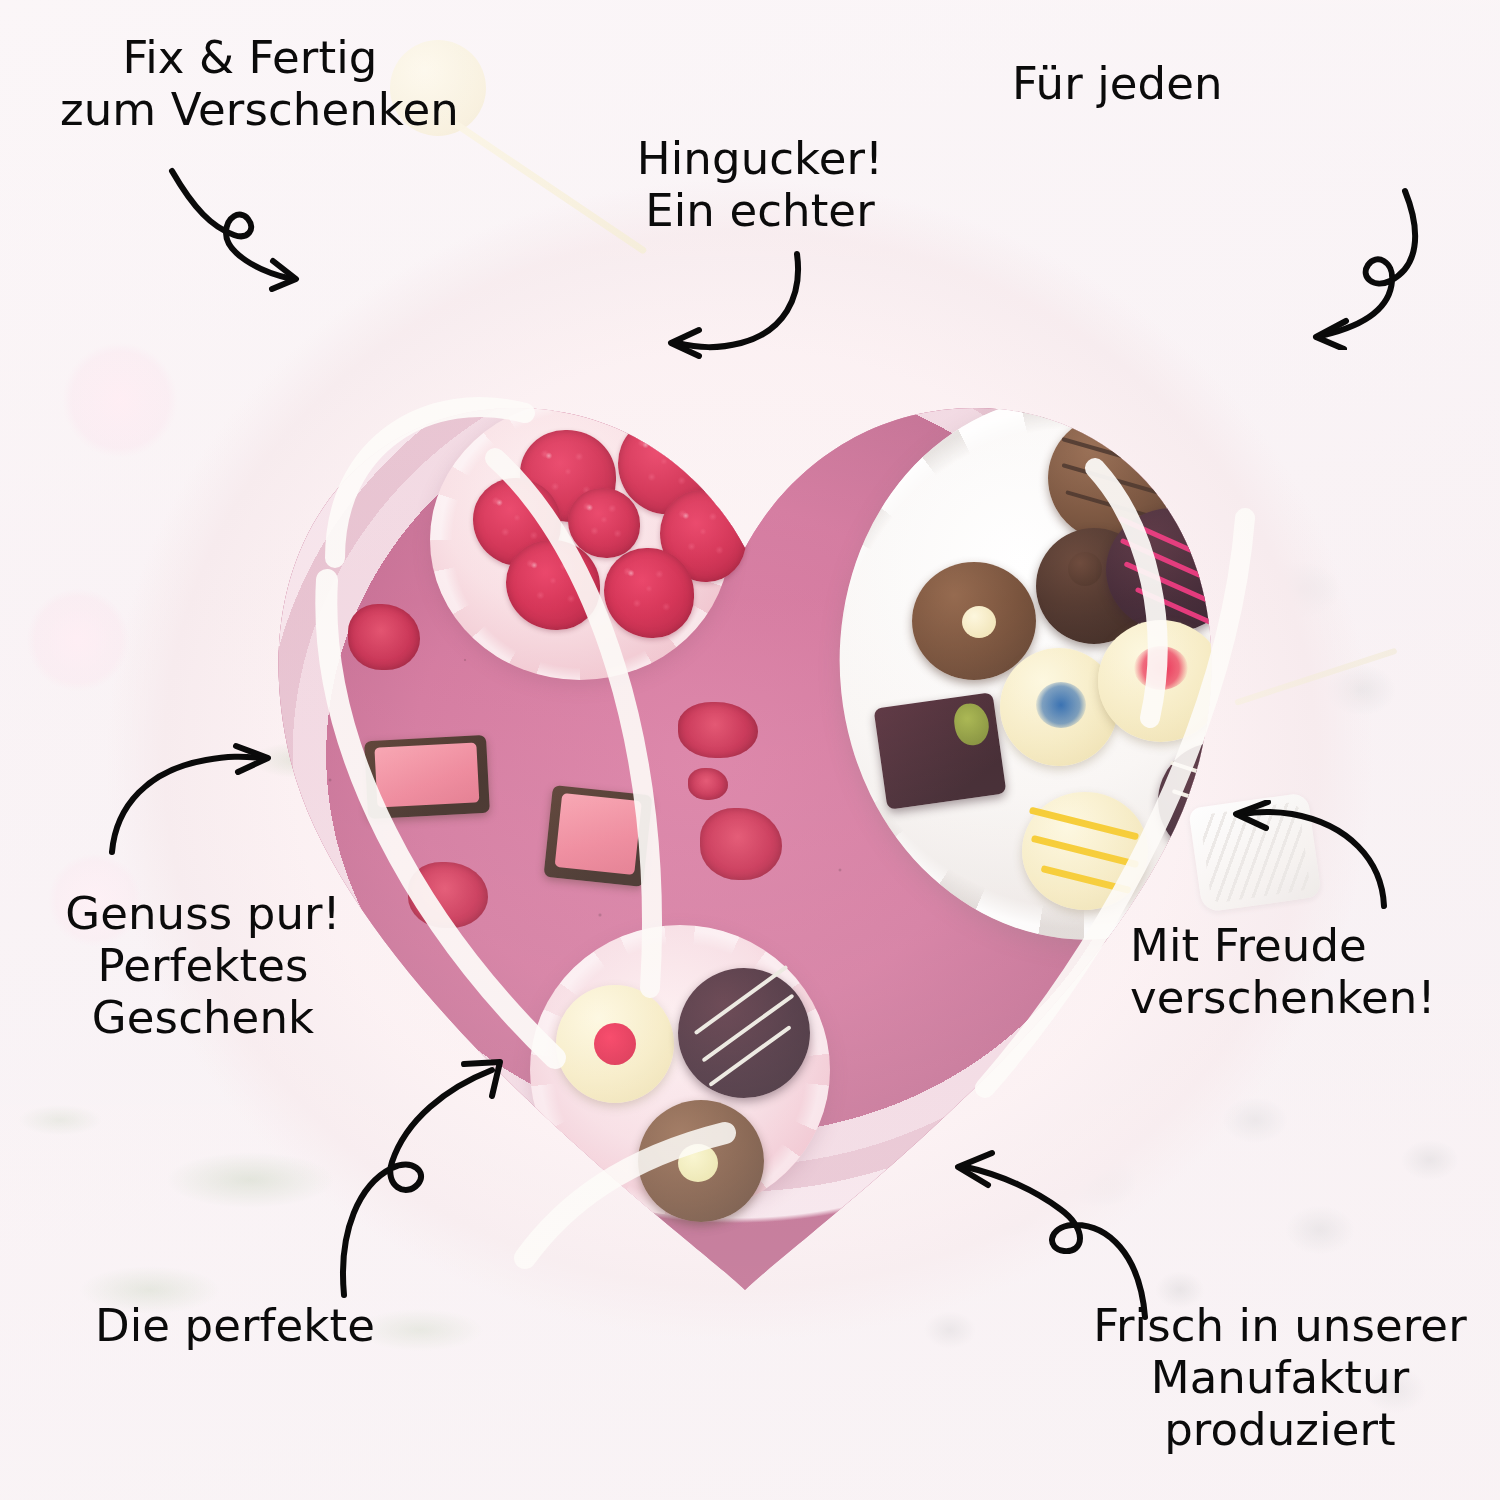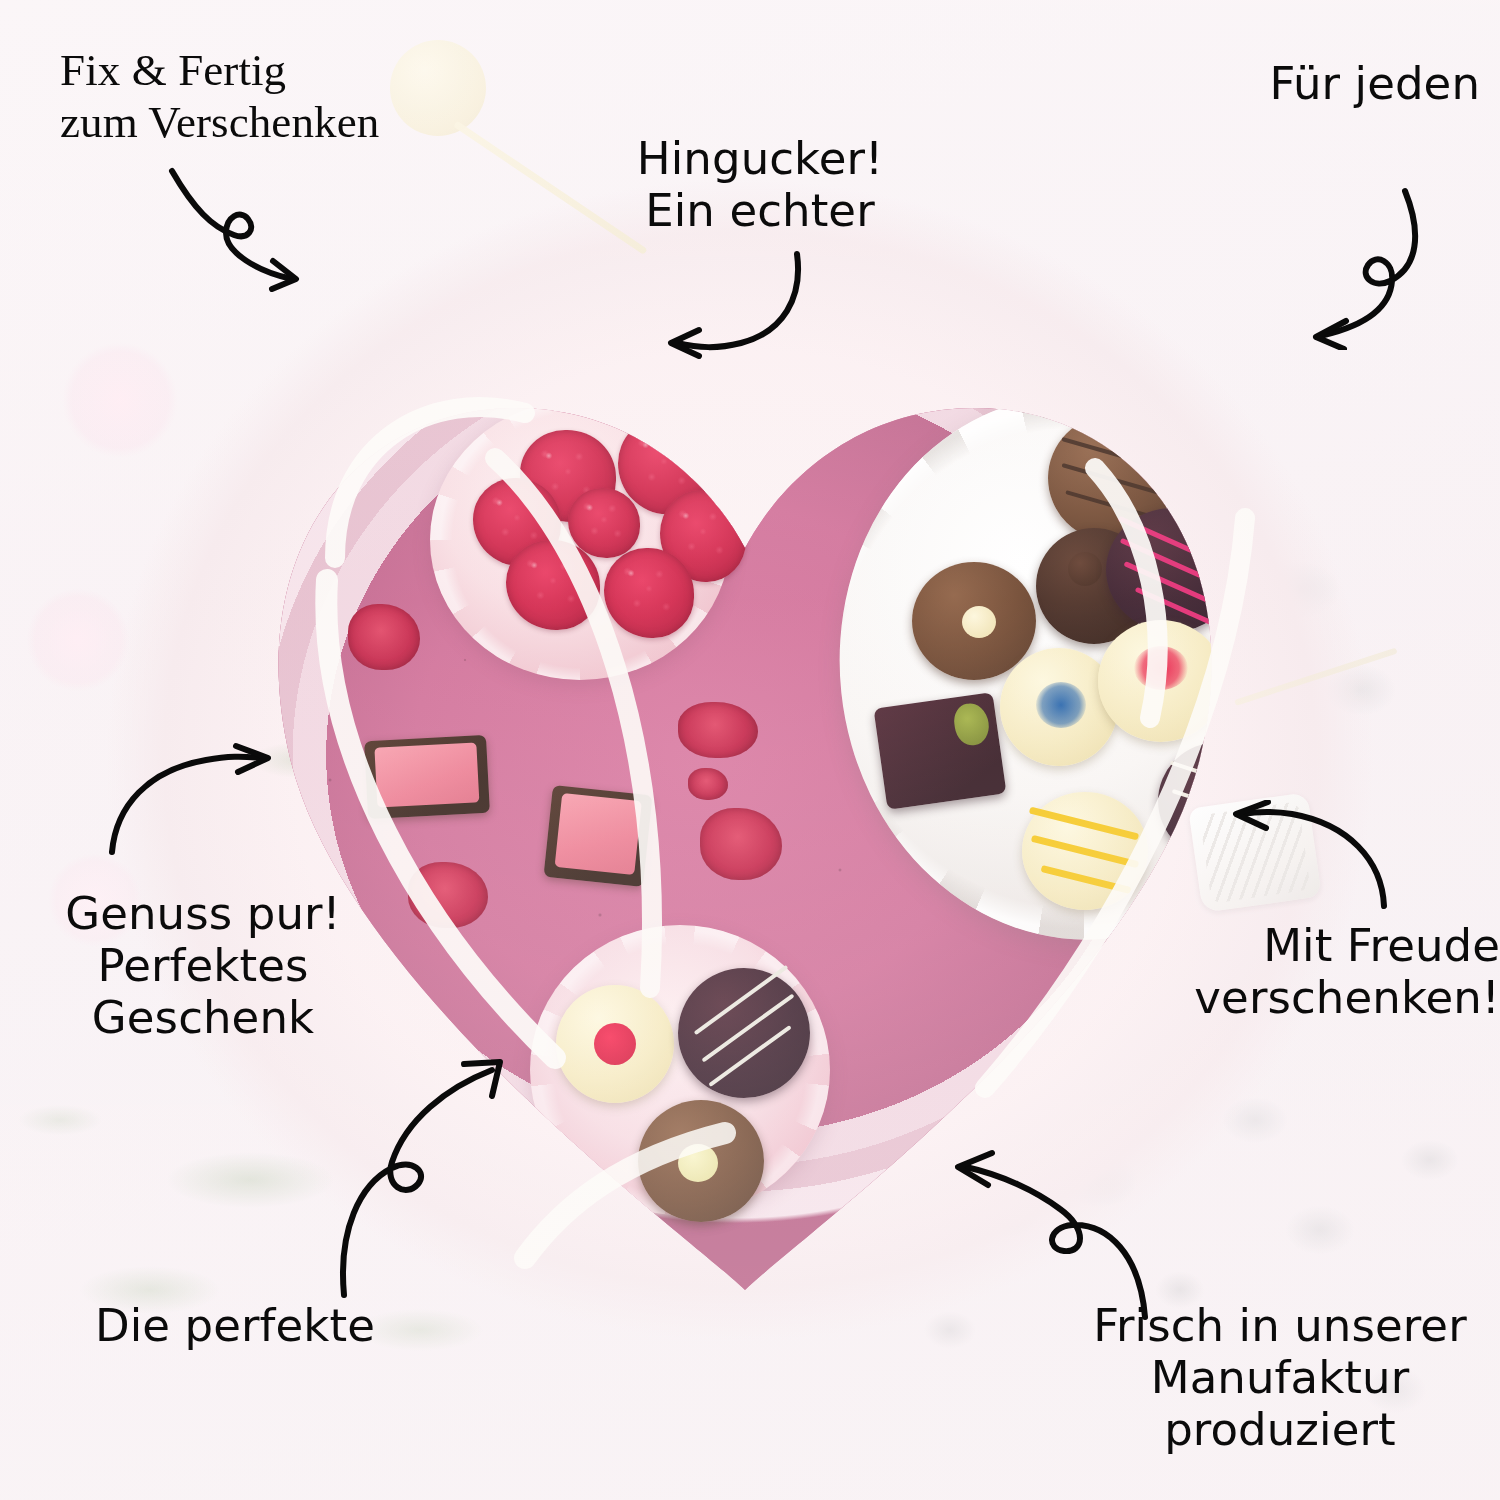--- a/index.html
+++ b/index.html
@@ -401,57 +401,57 @@
     <path d="M132,352 C122,520 225,700 360,830" fill="none" stroke="#fdfbf7" stroke-width="22" stroke-linecap="round" opacity=".93"></path>
     <path d="M300,230 C400,320 470,520 455,760" fill="none" stroke="#fcf9f5" stroke-width="20" stroke-linecap="round" opacity=".92"></path>
     <path d="M900,240 C955,300 975,400 955,490" fill="none" stroke="#fdfbf7" stroke-width="20" stroke-linecap="round" opacity=".93"></path>
     <path d="M1050,290 C1035,480 930,700 790,860" fill="none" stroke="#fdfbf7" stroke-width="20" stroke-linecap="round" opacity=".90"></path>
     <path d="M530,905 C430,930 370,975 330,1030" fill="none" stroke="#fdfbf7" stroke-width="22" stroke-linecap="round" opacity=".85"></path>
   </svg>
 
   <div class="wash"></div>
 </div>
 
-<div class="callout c-size" style="left:60px;top:44px;width:380px;font-family:Liberation Serif, serif;">
+<div class="callout c-size" style="left:60px;top:32px;width:380px;text-align:center;">
   <span>Fix &amp; Fertig</span>
   <span>zum Verschenken</span>
 </div>
 <svg class="arrow" style="left:160px;top:165px;width:200px;height:130px;" viewBox="0 0 200 130">
   <path d="M12,6 C34,44 52,62 74,70 C88,75 96,64 88,54 C80,44 66,52 66,68 C66,88 98,106 128,113" stroke-width="6"></path>
   <polyline points="113,96 136,114 112,124" stroke-width="6"></polyline>
 </svg>
 
 <div class="callout c-size" style="left:600px;top:133px;width:320px;text-align:center;">
   <span>Hingucker!</span>
   <span>Ein echter</span>
 </div>
 <svg class="arrow" style="left:655px;top:248px;width:160px;height:115px;" viewBox="0 0 160 115">
   <path d="M142,6 C148,50 128,84 86,95 C62,101 44,100 22,95" stroke-width="6"></path>
   <polyline points="44,82 16,95 44,108" stroke-width="6"></polyline>
 </svg>
 
-<div class="callout c-size" style="left:1040px;top:58px;width:440px;text-align:right;">
+<div class="callout c-size" style="left:1012px;top:58px;width:440px;text-align:left;">
   <span>Für jeden</span>
 </div>
 <svg class="arrow" style="left:1280px;top:185px;width:170px;height:165px;" viewBox="0 0 170 165">
   <path d="M125,6 C142,48 138,82 110,96 C94,104 80,92 88,80 C96,68 114,76 112,96 C110,122 86,140 44,150" stroke-width="6"></path>
   <polyline points="66,136 36,152 64,164" stroke-width="6"></polyline>
 </svg>
 
 <div class="callout c-size" style="left:38px;top:888px;width:330px;text-align:center;">
   <span>Genuss pur!</span>
   <span>Perfektes</span>
   <span>Geschenk</span>
 </div>
 <svg class="arrow" style="left:100px;top:740px;width:180px;height:120px;" viewBox="0 0 180 120">
   <path d="M12,112 C16,66 48,30 106,20 C128,16 142,16 162,18" stroke-width="6"></path>
   <polyline points="136,6 168,18 138,32" stroke-width="6"></polyline>
 </svg>
 
-<div class="callout c-size" style="left:1130px;top:920px;width:370px;text-align:right;">
+<div class="callout c-size" style="left:1130px;top:920px;width:370px;text-align:left;">
   <span>Mit Freude</span>
   <span>verschenken!</span>
 </div>
 <svg class="arrow" style="left:1222px;top:800px;width:180px;height:110px;" viewBox="0 0 180 110">
   <path d="M162,106 C160,60 126,24 70,14 C52,11 38,11 20,14" stroke-width="6"></path>
   <polyline points="46,2 14,14 44,28" stroke-width="6"></polyline>
 </svg>
 
 <div class="callout c-size" style="left:95px;top:1300px;width:400px;">
   <span>Die perfekte</span>

